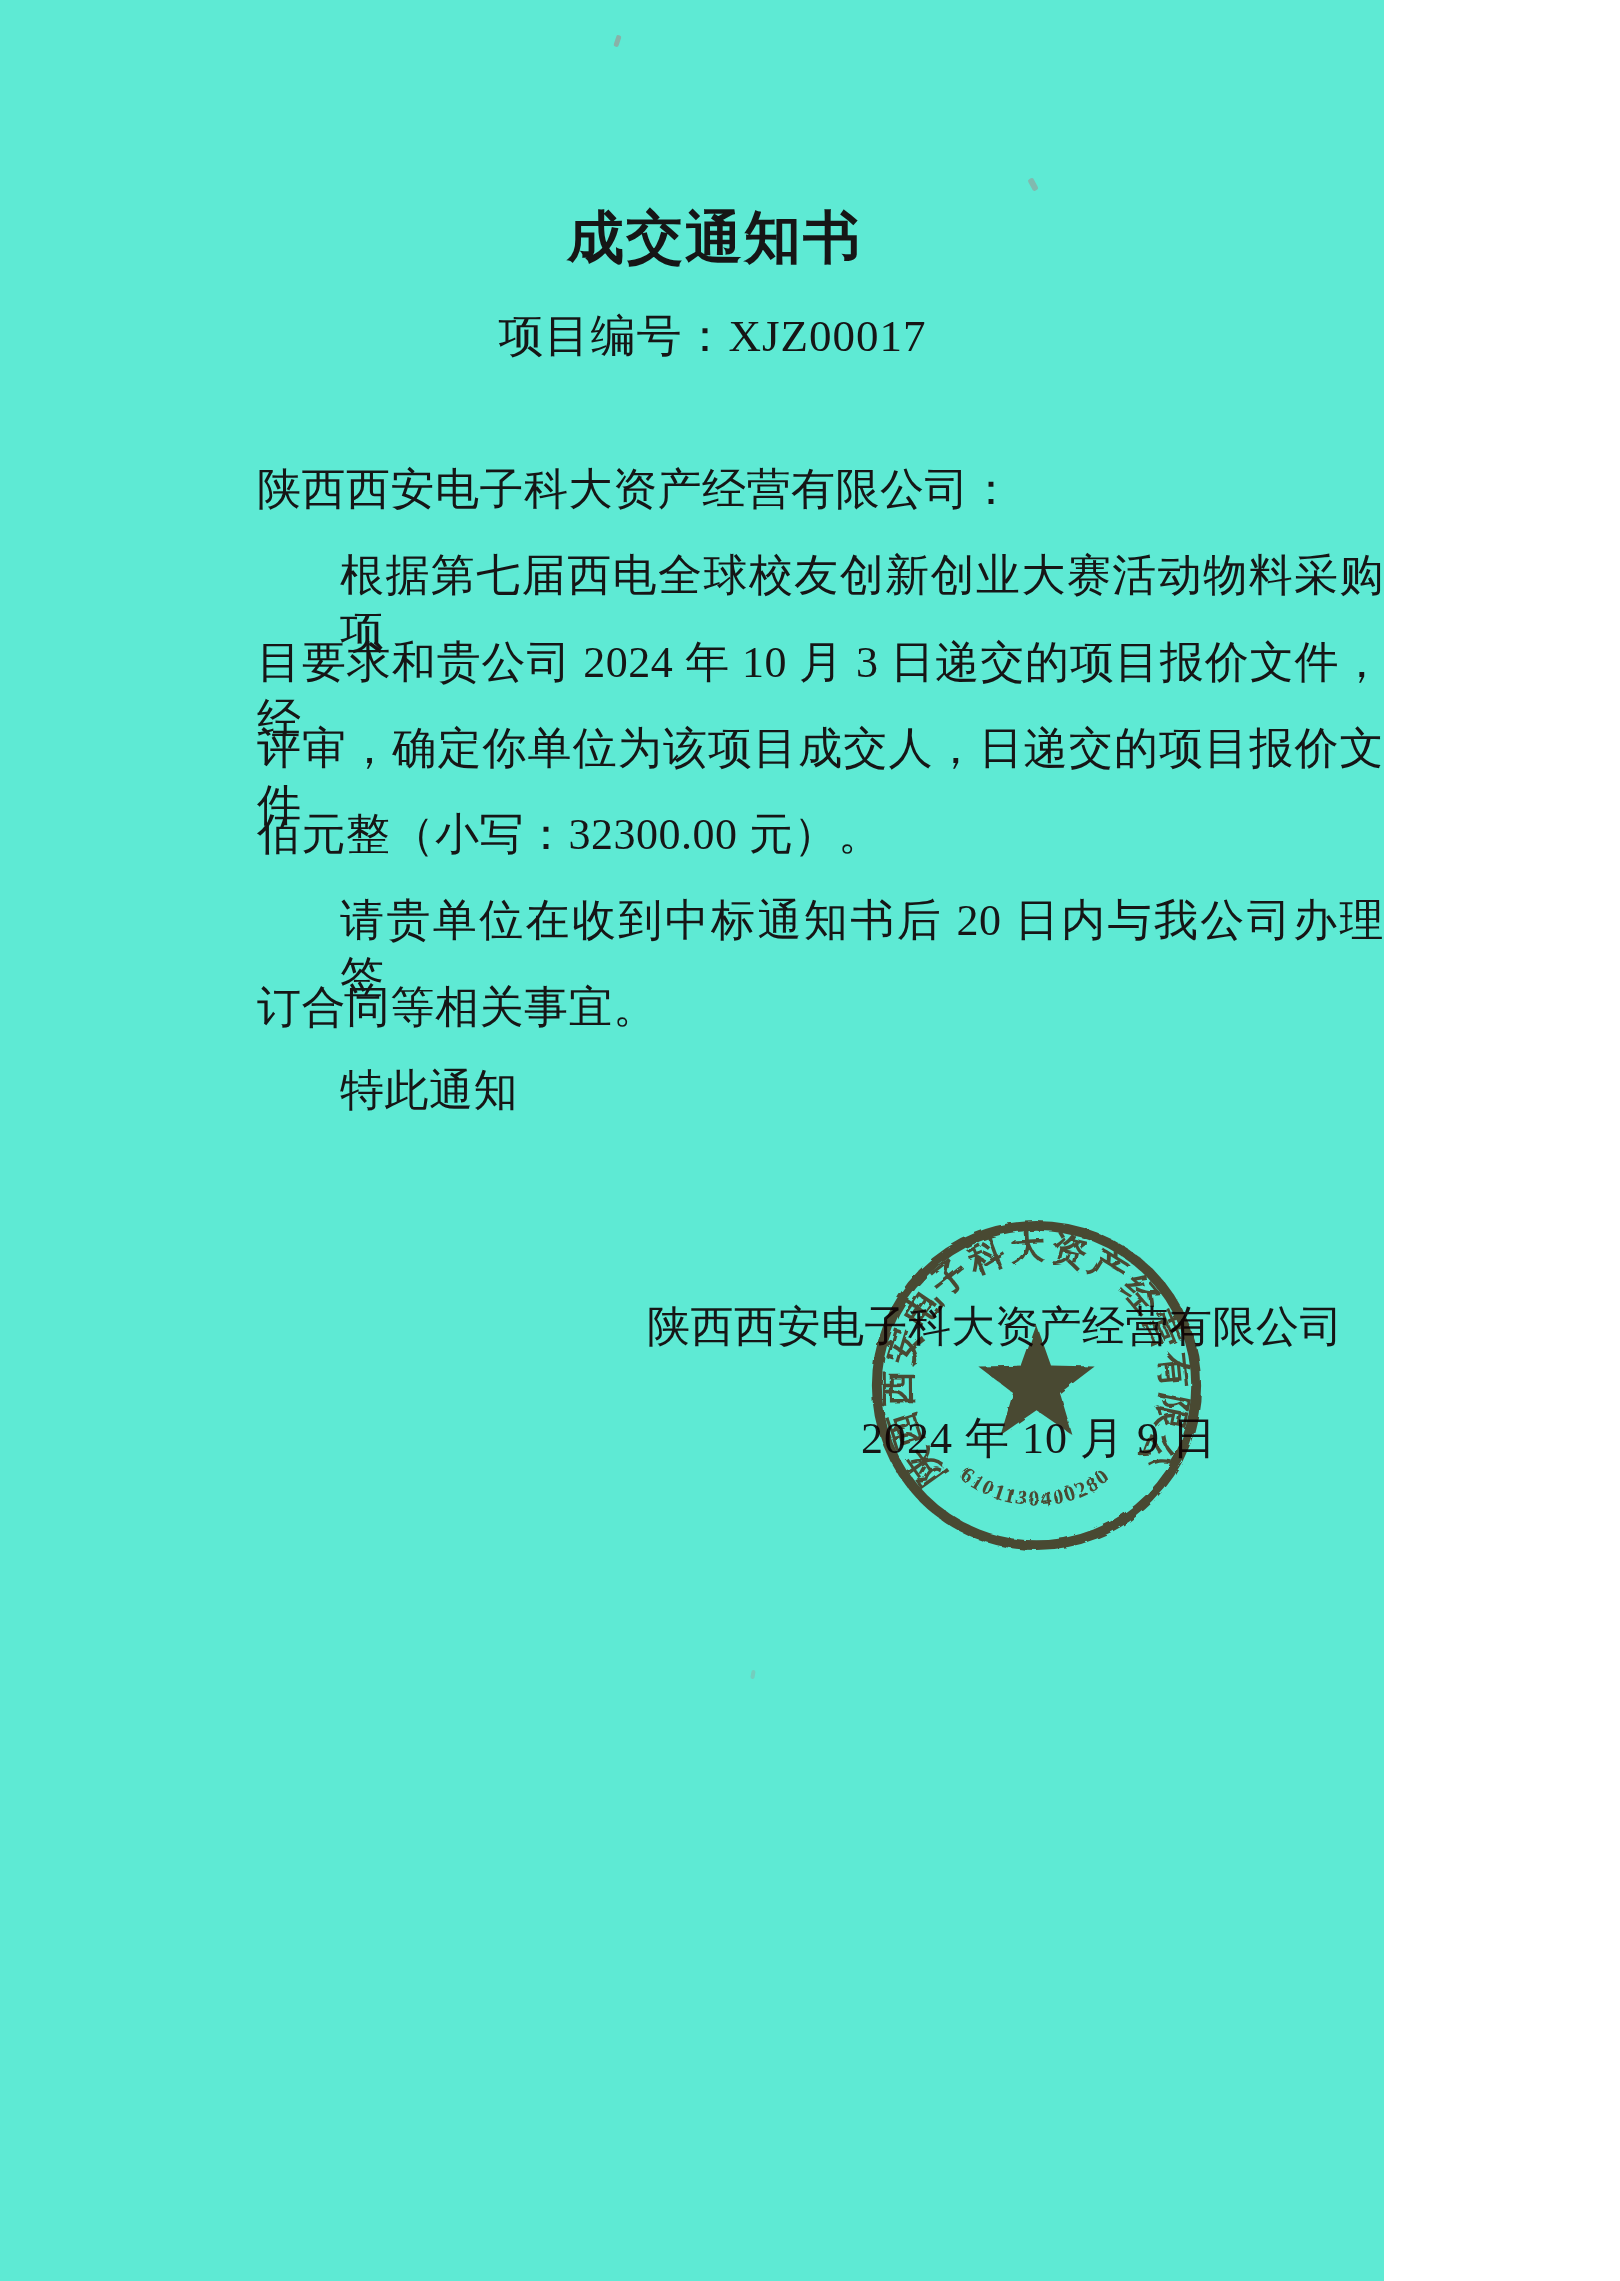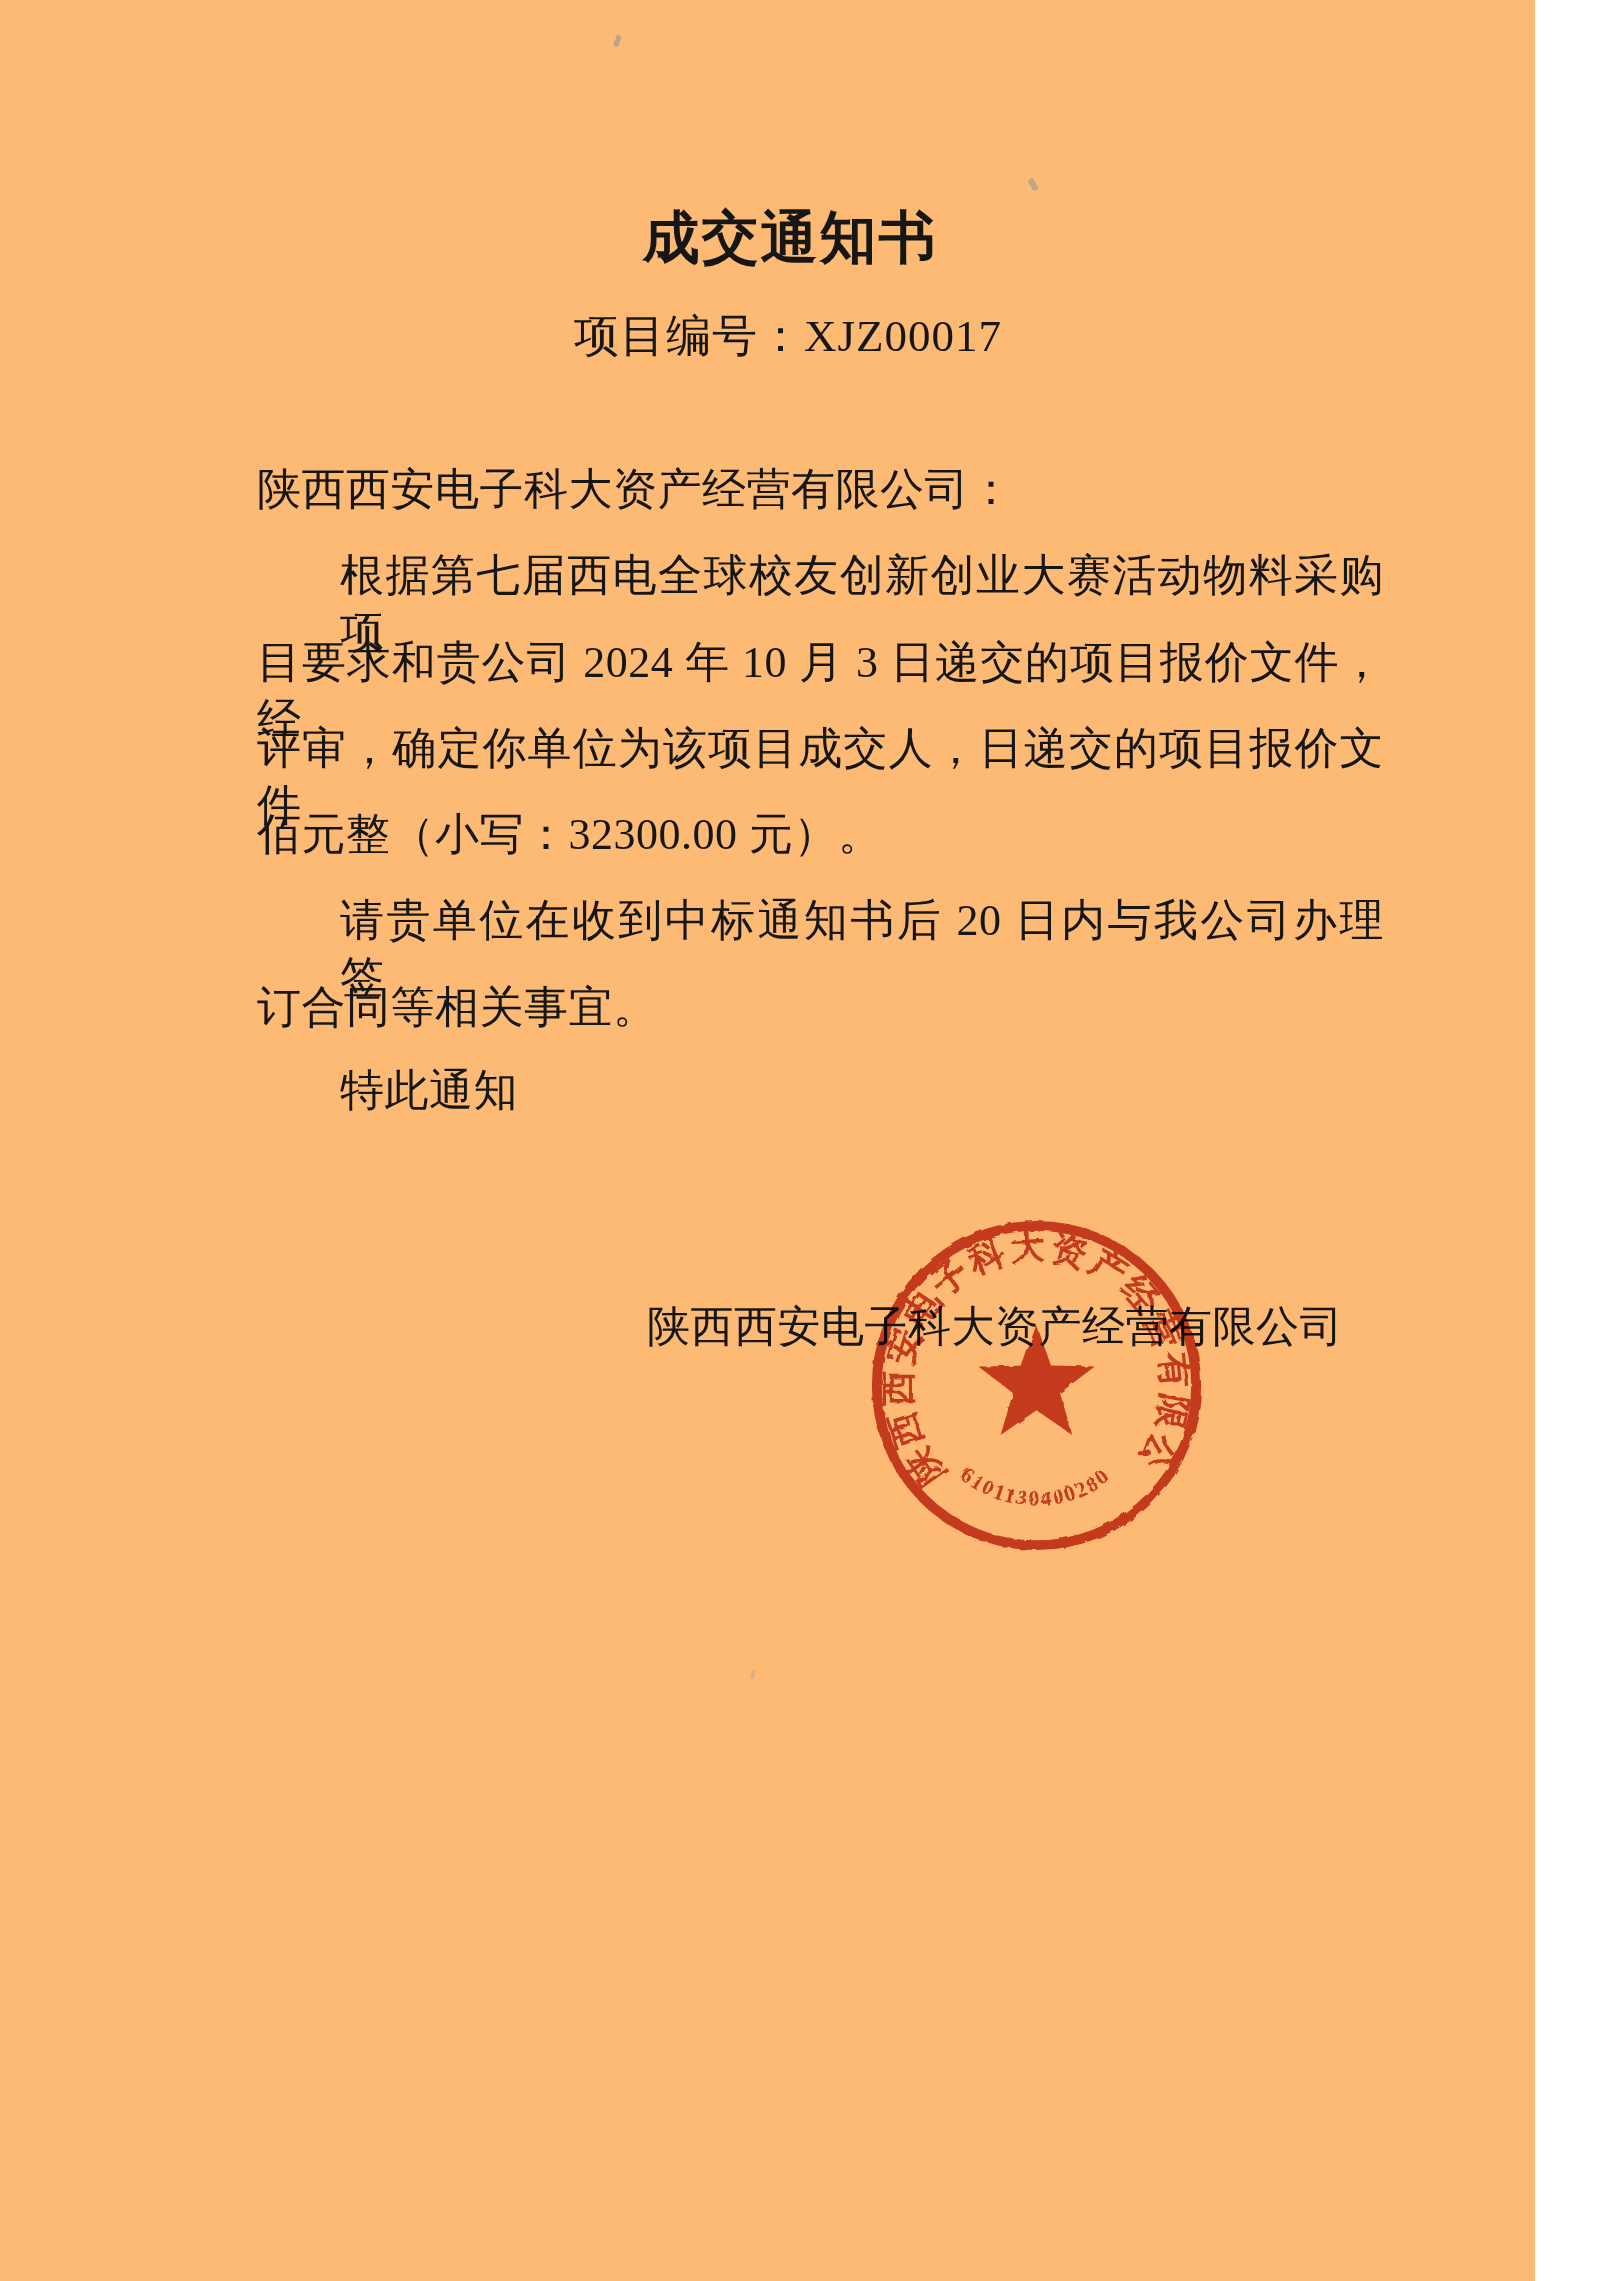--- a/index.html
+++ b/index.html
@@ -1,20 +1,20 @@
 <!DOCTYPE html>
 <html><head>
 <meta charset="utf-8">
 <style>
   html, body { margin: 0; padding: 0; background: #ffffff; }
   .page {
     position: relative;
-    width: 1535px;
+    width: 1384px;
     height: 2282px;
-    background: #fdba74;
+    background: #5eead4;
     color: #161616;
     font-family: "Liberation Serif", "DejaVu Serif", serif;
     overflow: hidden;
   }
   .doc-title {
     position: absolute;
     top: 200px; left: 0; width: 100%;
     text-align: center;
     transform: translateX(22.5px);
     font-size: 57px;
@@ -97,20 +97,21 @@
     <div class="bline just" style="top:173px;">目要求和贵公司 2024 年 10 月 3 日递交的项目报价文件，经</div>
     <div class="bline just" style="top:259px;">评审，确定你单位为该项目成交人，日递交的项目报价文件</div>
     <div class="bline" style="top:345px;">佰元整（小写：32300.00 元）。</div>
     <div class="bline indent just" style="top:431px;">请贵单位在收到中标通知书后 20 日内与我公司办理签</div>
     <div class="bline" style="top:518px;">订合同等相关事宜。</div>
     <div class="bline indent" style="top:604px;font-family:Liberation Mono, monospace;">特此通知</div>
   </div>
 
   <div class="sign-company">陕西西安电子科大资产经营有限公司</div>
 
+  <div class="sign-date">2024 年 10 月 9 日</div>
 
   <svg class="stamp" viewBox="0 0 350 350" xmlns="http://www.w3.org/2000/svg" xmlns:xlink="http://www.w3.org/1999/xlink">
     <defs>
       <filter id="rough" x="-10%" y="-10%" width="120%" height="120%">
         <feTurbulence type="fractalNoise" baseFrequency="0.09" numOctaves="2" result="n"></feTurbulence>
         <feDisplacementMap in="SourceGraphic" in2="n" scale="4"></feDisplacementMap>
       </filter>
       <path id="ringPath" d="M 84.5 265.5 A 128 128 0 1 1 265.5 265.5" fill="none"></path>
       <path id="numPath" d="M 96.6 268.4 A 122 122 0 0 0 253.4 268.4" fill="none"></path>
     </defs>

